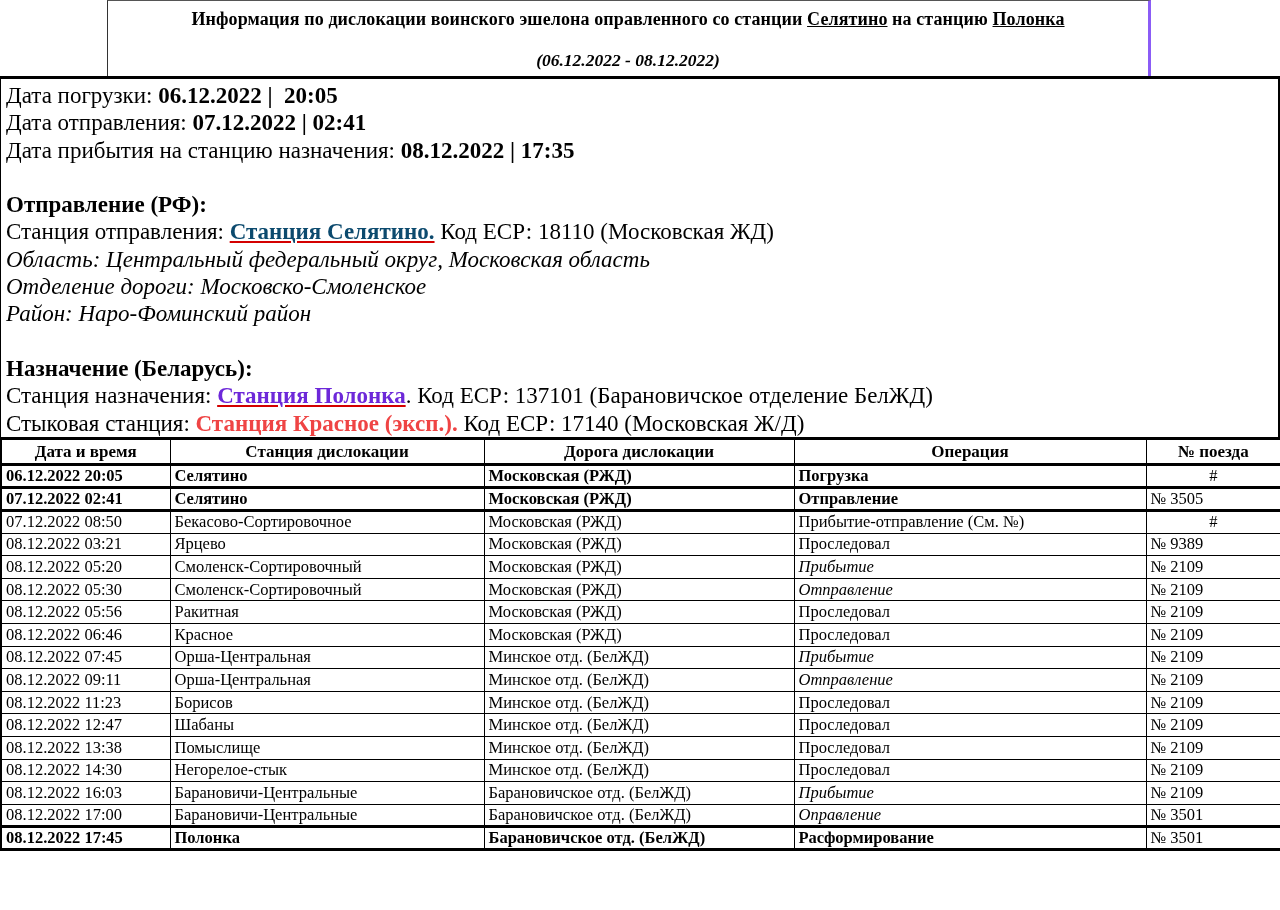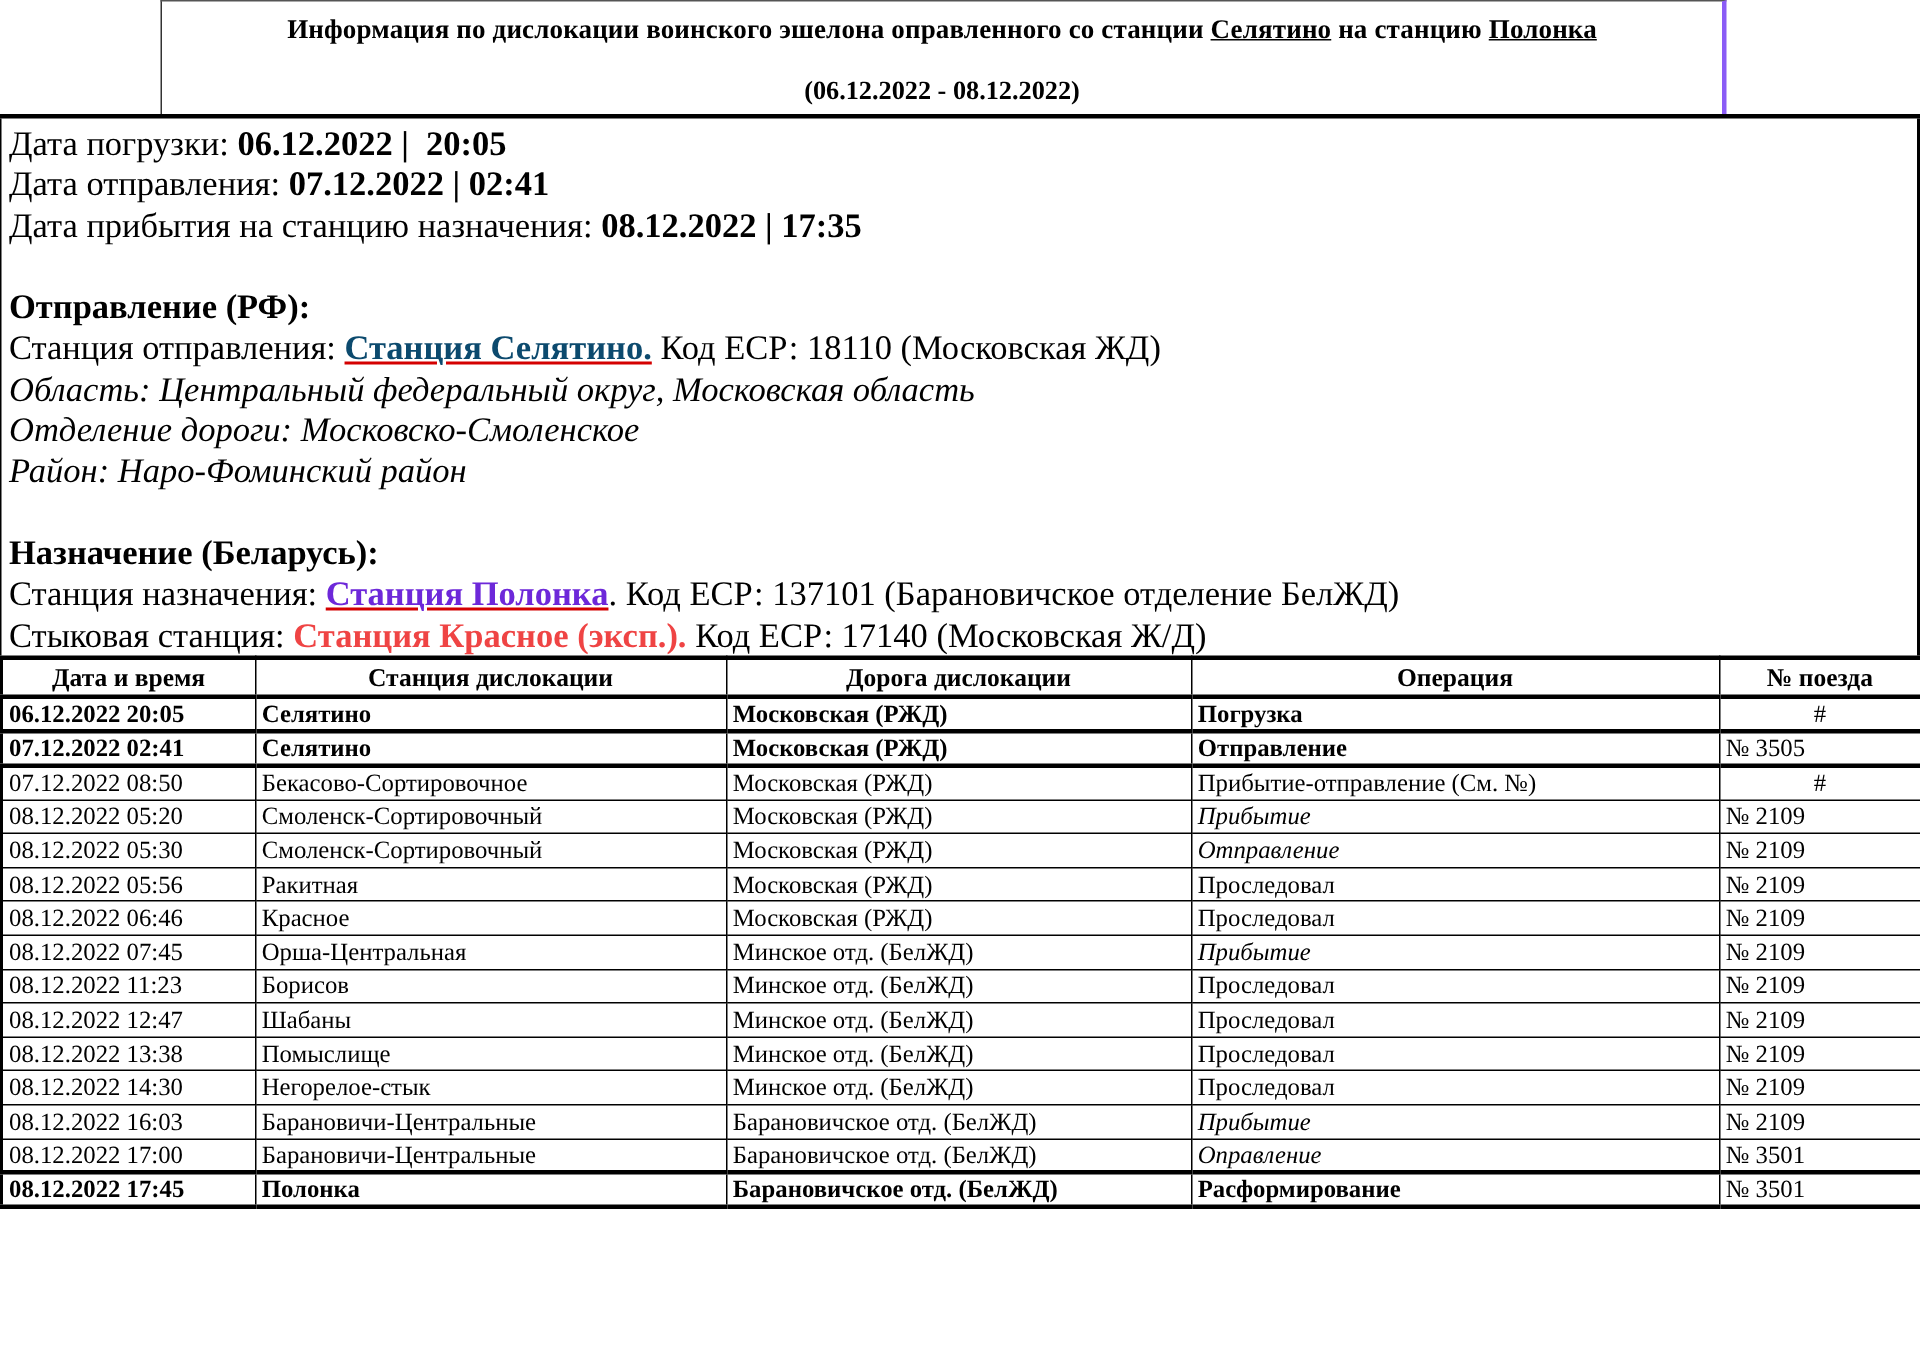--- a/index.html
+++ b/index.html
@@ -7,21 +7,21 @@
   body { font-family:"Liberation Serif","DejaVu Serif",serif; color:#000; }
 
   
   .title-box {
     margin-left:107px; width:1044px; height:76px;
     border-top:1px solid #555; border-left:1px solid #333; border-right:3px solid #8b5cf6;
     text-align:center;
   }
   .doc-title { font-size:18px; font-weight:bold; padding-top:8px; letter-spacing:.1px; }
   .doc-title .ustation { text-decoration:underline; }
-  .doc-subtitle { font-size:17.5px; font-weight:bold; margin-top:20px;text-align:center; }
+  .doc-subtitle { font-size:17.5px; font-weight:bold; font-style:italic; margin-top:20px;text-align:center; }
   .thick-rule { width:1280px; height:3px; background:#000; }
 
   
   .info-box {
     width:1280px; height:358px;
     border-left:1px solid #000; border-right:2px solid #000;
     padding:3px 0 0 5px; font-size:23px;
   }
   .info-line { line-height:27.3px; height:27.3px; white-space:pre-wrap; }
   .info-line b { font-weight:bold; }
@@ -113,20 +113,27 @@
         <td>№ 3505</td>
       </tr>
       <tr>
         <td>07.12.2022 08:50</td>
         <td>Бекасово-Сортировочное</td>
         <td>Московская (РЖД)</td>
         <td>Прибытие-отправление (См. №)</td>
         <td class="center">#</td>
       </tr>
       <tr>
+        <td>08.12.2022 03:21</td>
+        <td>Ярцево</td>
+        <td>Московская (РЖД)</td>
+        <td>Проследовал</td>
+        <td>№ 9389</td>
+      </tr>
+      <tr>
         <td>08.12.2022 05:20</td>
         <td>Смоленск-Сортировочный</td>
         <td>Московская (РЖД)</td>
         <td class="i">Прибытие</td>
         <td>№ 2109</td>
       </tr>
       <tr>
         <td>08.12.2022 05:30</td>
         <td>Смоленск-Сортировочный</td>
         <td>Московская (РЖД)</td>
@@ -145,20 +152,27 @@
         <td>Красное</td>
         <td>Московская (РЖД)</td>
         <td>Проследовал</td>
         <td>№ 2109</td>
       </tr>
       <tr>
         <td>08.12.2022 07:45</td>
         <td>Орша-Центральная</td>
         <td>Минское отд. (БелЖД)</td>
         <td class="i">Прибытие</td>
+        <td>№ 2109</td>
+      </tr>
+      <tr>
+        <td>08.12.2022 09:11</td>
+        <td>Орша-Центральная</td>
+        <td>Минское отд. (БелЖД)</td>
+        <td class="i">Отправление</td>
         <td>№ 2109</td>
       </tr>
       <tr>
         <td>08.12.2022 11:23</td>
         <td>Борисов</td>
         <td>Минское отд. (БелЖД)</td>
         <td>Проследовал</td>
         <td>№ 2109</td>
       </tr>
       <tr>

